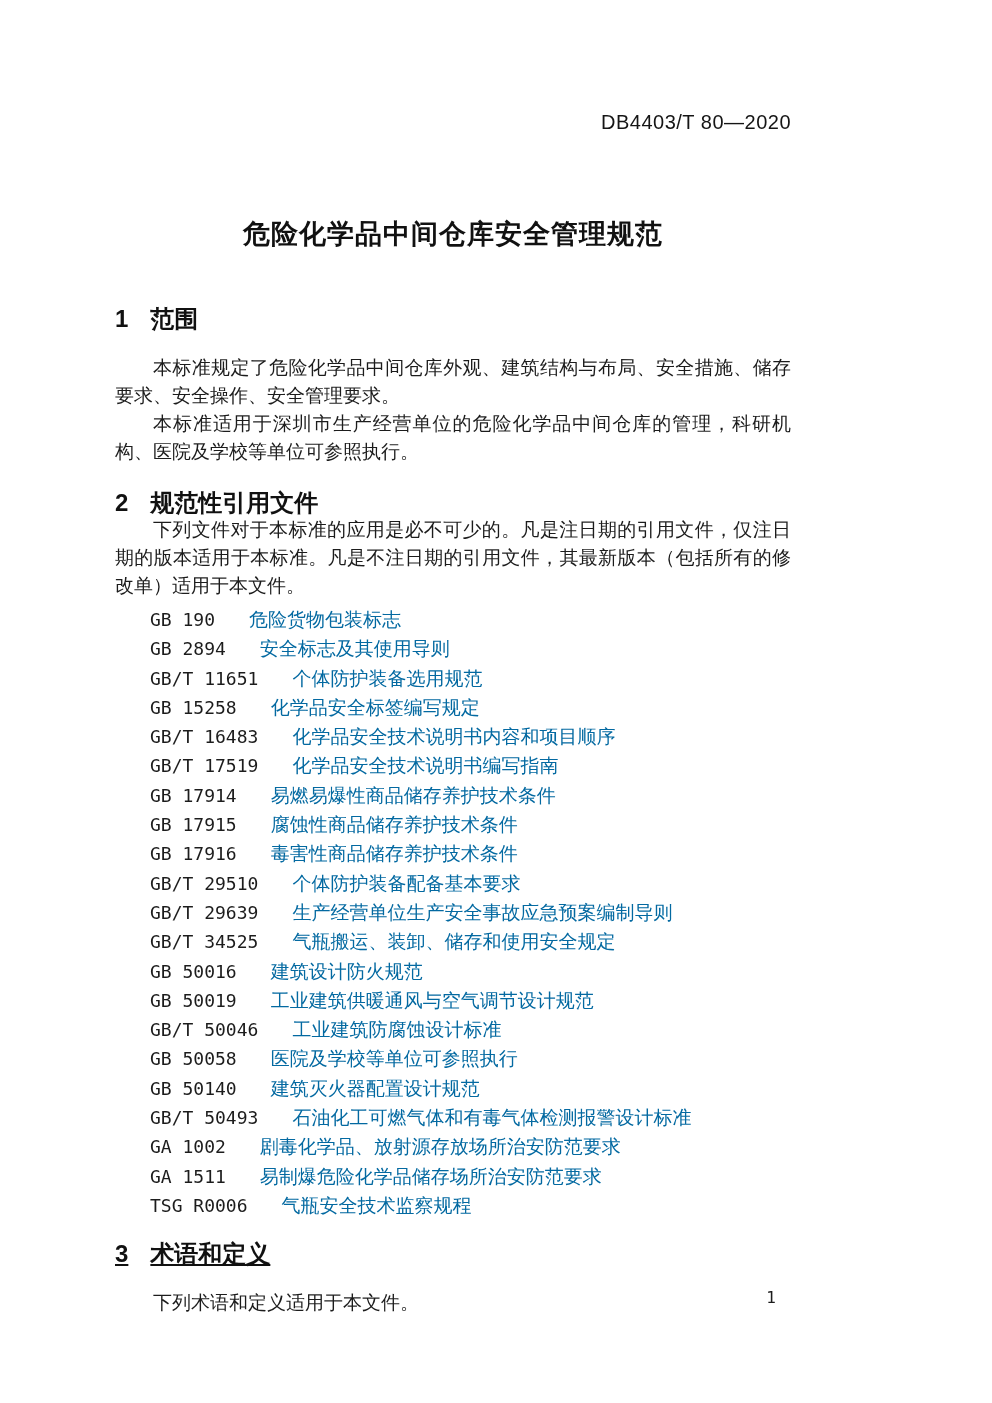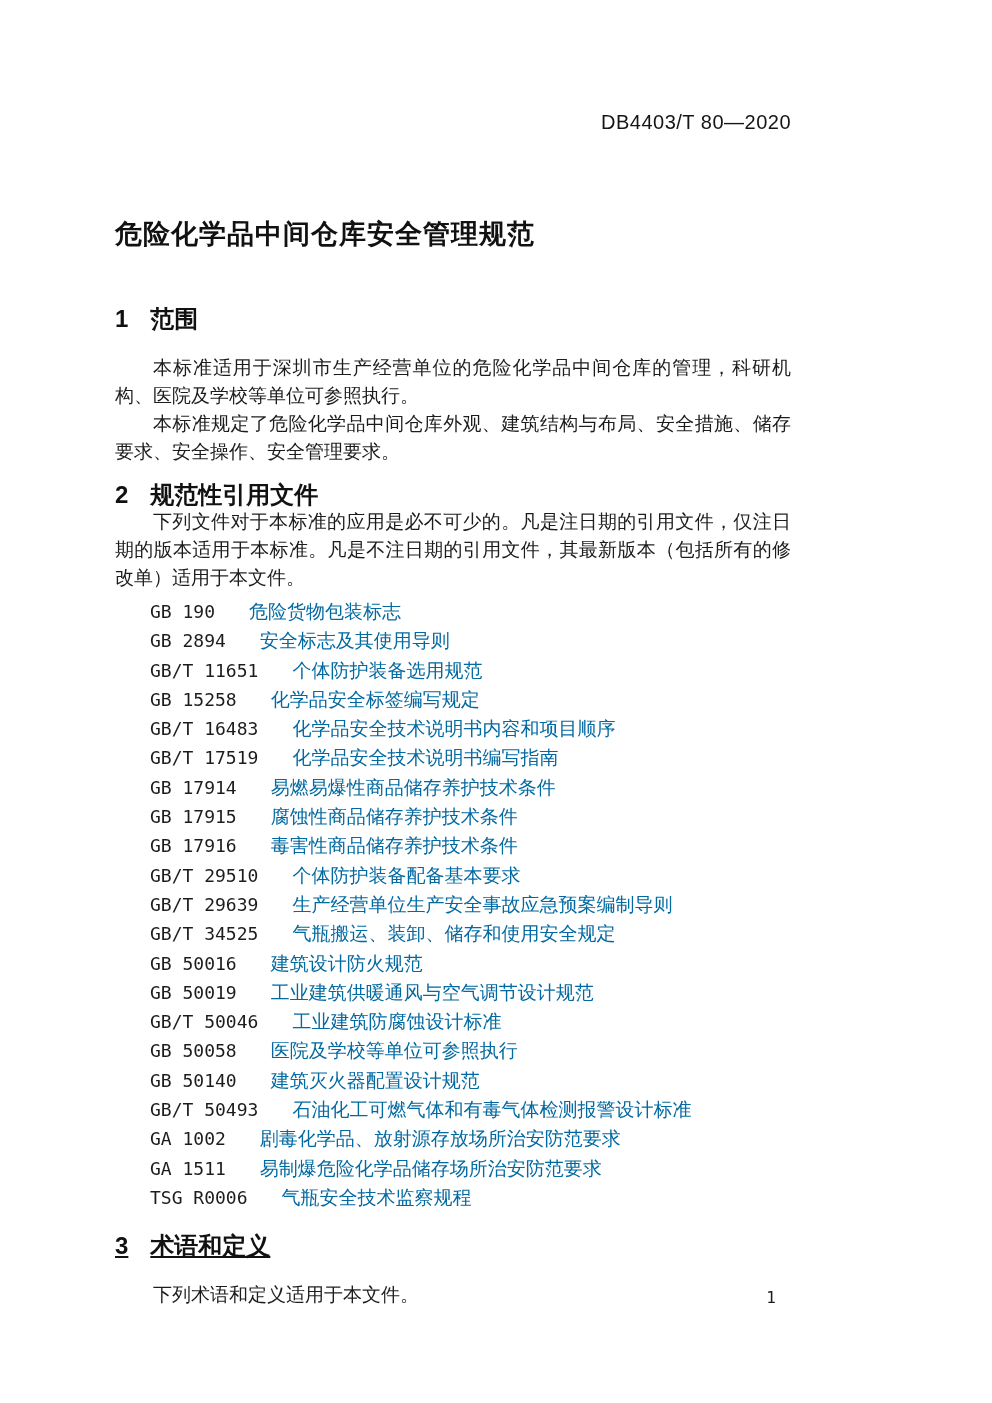--- a/index.html
+++ b/index.html
@@ -25,41 +25,41 @@
     line-height: 24px;
   }
   .doc-code {
     font-family: "Liberation Sans", "DejaVu Sans", sans-serif;
     font-size: 20px;
     letter-spacing: 0.5px;
     color: #151515;
   }
   .doc-title {
     margin: 80px 0 0 0;
-    text-align: left;
+    text-align: center;
     font-family: "Liberation Sans", "DejaVu Sans", sans-serif;
     font-weight: 700;
     font-size: 27px;
     letter-spacing: 1px;
     line-height: 36px;
     color: #111111;
   }
   .sec-heading {
     margin: 0;
     font-family: "Liberation Sans", "DejaVu Sans", sans-serif;
     font-weight: 700;
     font-size: 24px;
     line-height: 26px;
     color: #111111;
   }
   .sec-heading .sec-num {
     margin-right: 22px;
   }
   .sec-1-heading { margin-top: 54px; }
-  .sec-2-heading { margin-top: 16px; }
+  .sec-2-heading { margin-top: 24px; }
   .sec-3-heading { margin-top: 20px; text-decoration: underline; }
   .body-para {
     margin: 0;
     font-size: 19px;
     line-height: 28px;
     text-align: justify;
     text-indent: 2em;
     color: #1c1c1c;
   }
   .para-group-1 { margin-top: 22px; }
@@ -102,22 +102,22 @@
     <span class="doc-code">DB4403/T 80—2020</span>
   </div>
 
   <h1 class="doc-title">危险化学品中间仓库安全管理规范</h1>
 
   <section>
     <h2 class="sec-heading sec-1-heading">
       <span class="sec-num">1</span><span>范围</span>
     </h2>
     <div class="para-group-1">
+      <p class="body-para">本标准规定了危险化学品中间仓库外观、建筑结构与布局、安全措施、储存要求、安全操作、安全管理要求。</p>
       <p class="body-para">本标准适用于深圳市生产经营单位的危险化学品中间仓库的管理，科研机构、医院及学校等单位可参照执行。</p>
-      <p class="body-para">本标准规定了危险化学品中间仓库外观、建筑结构与布局、安全措施、储存要求、安全操作、安全管理要求。</p>
     </div>
   </section>
 
   <section>
     <h2 class="sec-heading sec-2-heading">
       <span class="sec-num">2</span><span>规范性引用文件</span>
     </h2>
     <div class="para-group-2">
       <p class="body-para">下列文件对于本标准的应用是必不可少的。凡是注日期的引用文件，仅注日期的版本适用于本标准。凡是不注日期的引用文件，其最新版本（包括所有的修改单）适用于本文件。</p>
     </div>

